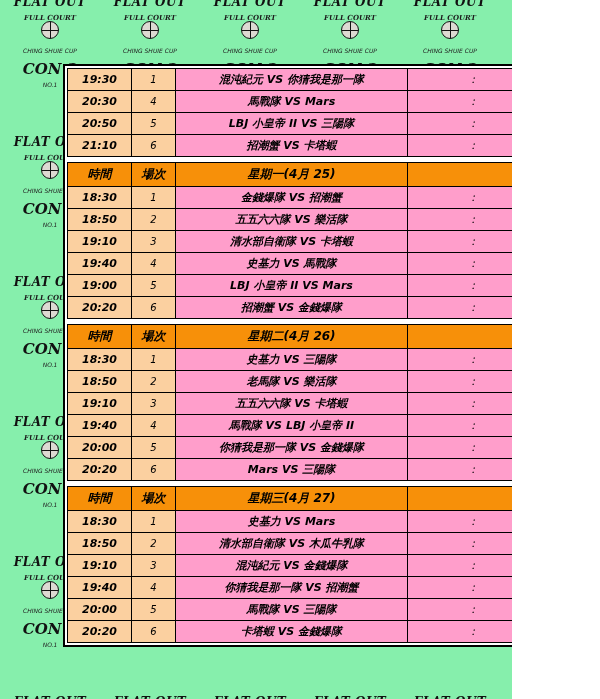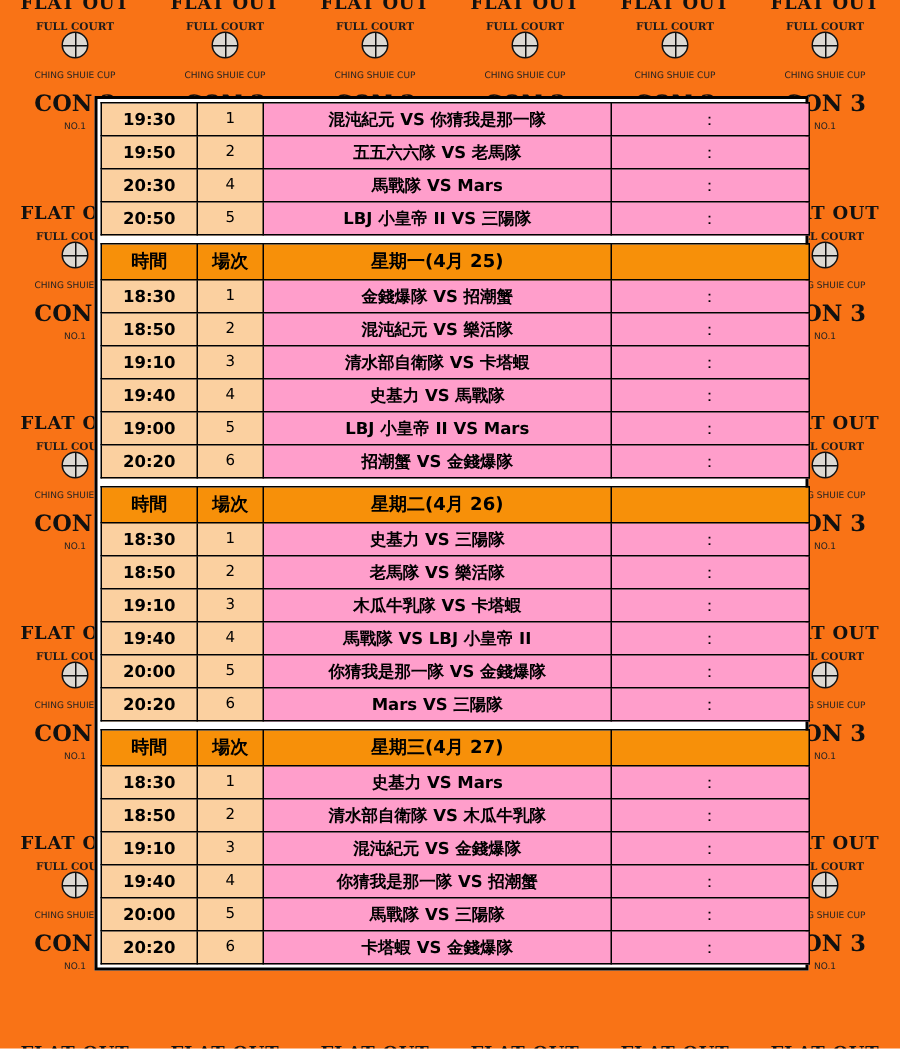--- a/index.html
+++ b/index.html
@@ -10,24 +10,25 @@
     width: 600px;
     height: 699px;
     overflow: hidden;
     font-family: "DejaVu Sans", "Liberation Sans", sans-serif;
     background: #ffffff;
   }
 
   
   #page {
     position: relative;
-    width: 600px;
+    width: 512px;
     height: 699px;
-    background: #f97316;
+    background: #86efac;
     overflow: hidden;
+    font-style: italic;
   }
   .bg-layer {
     position: absolute;
     inset: 0;
     overflow: hidden;
   }
   .bg-cell {
     position: absolute;
     width: 100px;
     text-align: center;
@@ -320,56 +321,56 @@
         <col class="c-score">
       </colgroup>
       <tbody id="sched-body">
           <tr class="body-row">
             <td class="time">19:30</td>
             <td class="game">1</td>
             <td class="match">混沌紀元 VS 你猜我是那一隊</td>
             <td class="score score-colons">：</td>
           </tr>
           <tr class="body-row">
-            <td class="time">19:50</td>
-            <td class="game">2</td>
-            <td class="match">五五六六隊 VS 老馬隊</td>
-            <td class="score score-colons">：</td>
-          </tr>
-          <tr class="body-row">
             <td class="time">20:30</td>
             <td class="game">4</td>
             <td class="match">馬戰隊 VS  Mars</td>
             <td class="score score-colons">：</td>
           </tr>
           <tr class="body-row">
             <td class="time">20:50</td>
             <td class="game">5</td>
             <td class="match">LBJ 小皇帝 II  VS  三陽隊</td>
+            <td class="score score-colons">：</td>
+          </tr>
+          <tr class="body-row">
+            <td class="time">21:10</td>
+            <td class="game">6</td>
+            <td class="match">招潮蟹 VS 卡塔蝦</td>
             <td class="score score-colons">：</td>
           </tr>
           <tr class="spacer-row">
             <td colspan="4"></td>
           </tr>
           <tr class="header-row">
             <td>時間</td>
             <td>場次</td>
             <td>星期一(4月 25)</td>
             <td></td>
           </tr>
           <tr class="body-row">
             <td class="time">18:30</td>
             <td class="game">1</td>
             <td class="match">金錢爆隊 VS 招潮蟹</td>
             <td class="score score-colons">：</td>
           </tr>
           <tr class="body-row">
             <td class="time">18:50</td>
             <td class="game">2</td>
-            <td class="match">混沌紀元 VS 樂活隊</td>
+            <td class="match">五五六六隊 VS 樂活隊</td>
             <td class="score score-colons">：</td>
           </tr>
           <tr class="body-row">
             <td class="time">19:10</td>
             <td class="game">3</td>
             <td class="match">清水部自衛隊 VS 卡塔蝦</td>
             <td class="score score-colons">：</td>
           </tr>
           <tr class="body-row">
             <td class="time">19:40</td>
@@ -406,21 +407,21 @@
           </tr>
           <tr class="body-row">
             <td class="time">18:50</td>
             <td class="game">2</td>
             <td class="match">老馬隊 VS 樂活隊</td>
             <td class="score score-colons">：</td>
           </tr>
           <tr class="body-row">
             <td class="time">19:10</td>
             <td class="game">3</td>
-            <td class="match">木瓜牛乳隊 VS 卡塔蝦</td>
+            <td class="match">五五六六隊 VS 卡塔蝦</td>
             <td class="score score-colons">：</td>
           </tr>
           <tr class="body-row">
             <td class="time">19:40</td>
             <td class="game">4</td>
             <td class="match">馬戰隊 VS LBJ 小皇帝 II</td>
             <td class="score score-colons">：</td>
           </tr>
           <tr class="body-row">
             <td class="time">20:00</td>

